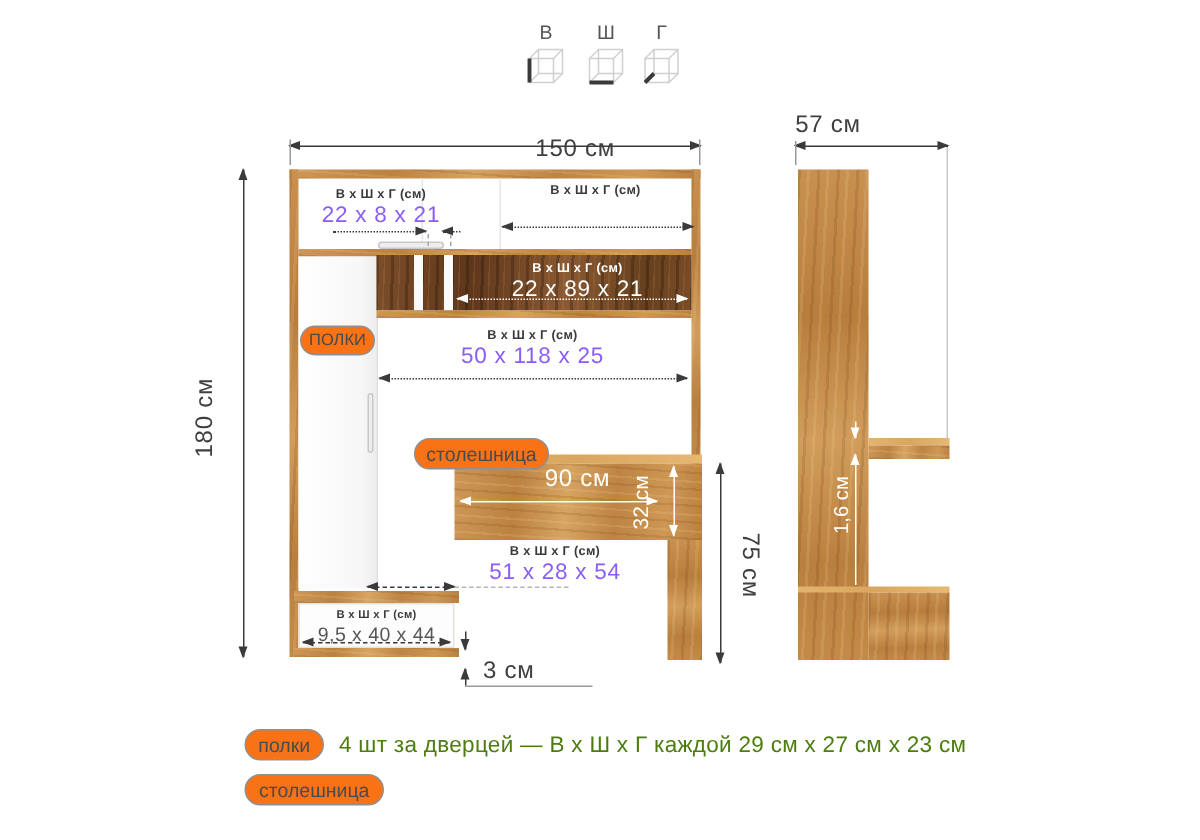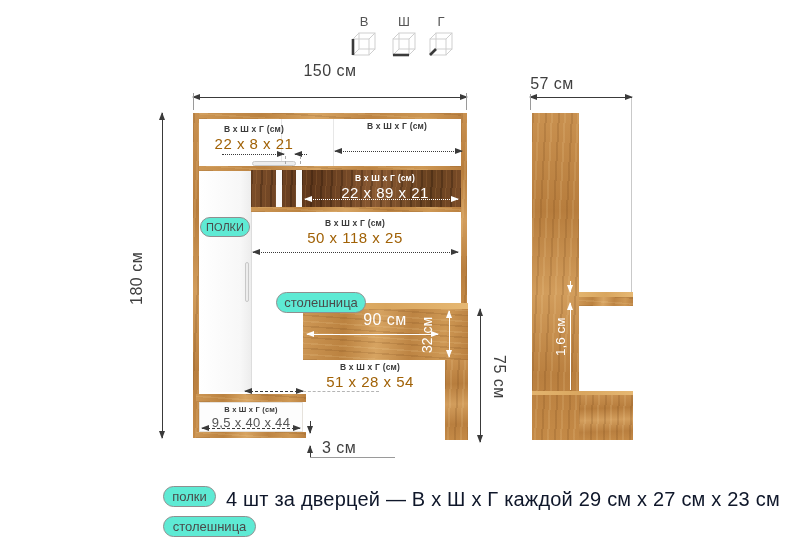--- a/index.html
+++ b/index.html
@@ -2,21 +2,21 @@
 <html><head>
 <meta charset="utf-8">
 <style>
   html,body{margin:0;padding:0;background:#fff;}
   #canvas{position:relative;width:800px;height:560px;background:#fff;overflow:hidden;
           font-family:"Liberation Sans",sans-serif;color:#3f3f3f;}
   .abs{position:absolute;}
   .ctr{text-align:center;}
   .dimtxt{font-size:16px;color:#3f3f3f;letter-spacing:.5px;}
   .hdr{font-size:8.5px;font-weight:bold;color:#3a3a3a;letter-spacing:.2px;line-height:11px;}
-  .val{font-size:15px;color:#a16207;line-height:17px;letter-spacing:.5px;}
+  .val{font-size:15px;color:#8b5cf6;line-height:17px;letter-spacing:.5px;}
   .val-sm{font-size:13px;color:#565656;line-height:15px;letter-spacing:.3px;}
   .white-t{color:#fff;}
   .vtxt-up{writing-mode:vertical-rl;transform:rotate(180deg);}
   .vtxt-down{writing-mode:vertical-rl;}
   
   .ah{position:absolute;height:0;border-top:1px solid currentColor;color:#3a3a3a;}
   .ah.dot{border-top-style:dotted;}
   .ah.dash{border-top-style:dashed;}
   .ah::before{content:"";position:absolute;left:-1px;top:-4px;width:0;height:0;
     border-top:3.5px solid transparent;border-bottom:3.5px solid transparent;border-right:8px solid currentColor;}
@@ -42,27 +42,27 @@
   .wood-v{background:
     repeating-linear-gradient(93deg, rgba(110,64,20,.18) 0 2px, rgba(0,0,0,0) 2px 6px, rgba(255,228,175,.13) 6px 8px, rgba(0,0,0,0) 8px 13px),
     linear-gradient(178deg,#c99150,#b77d3d 30%,#d29d5c 55%,#b97f3f 80%,#c48a47);}
   .wood-dark{background:
     repeating-linear-gradient(92deg, rgba(30,14,2,.28) 0 2px, rgba(0,0,0,0) 2px 5px, rgba(200,140,80,.18) 5px 6px, rgba(0,0,0,0) 6px 10px),
     linear-gradient(95deg,#7c4e2a,#5e371b 30%,#8a5a33 60%,#66401f 85%,#7a4c28);}
   .wood-lite{background:linear-gradient(95deg,#e3b46e,#d9a65f 50%,#e6b873);}
   .wdiv{background:#fafafa;box-shadow:0 0 1px rgba(0,0,0,.25);}
   .edge{background:#e7e7e7;}
   .pill{position:absolute;display:flex;align-items:center;justify-content:center;
-    background:#5eead4;border:1.5px solid #8f8f8f;border-radius:999px;color:#4a4a4a;box-sizing:border-box;}
+    background:#f97316;border:1.5px solid #8f8f8f;border-radius:999px;color:#4a4a4a;box-sizing:border-box;}
   .handle{background:#ededed;border:1px solid #c8c8c8;border-radius:3px;box-sizing:border-box;}
   .door{background:linear-gradient(90deg,#ffffff,#f7f7f7 80%,#ededed);border-right:1px solid #ddd;}
   .drawerface{background:#fdfdfd;border:1px solid #e6e2dc;box-sizing:border-box;}
   .axis-group{position:absolute;top:14px;width:36px;display:flex;flex-direction:column;align-items:center;gap:1px;}
   .axis-lab{font-size:13px;color:#555;}
-  .legend-text{font-size:20px;color:#0f172a;letter-spacing:.2px;white-space:nowrap;}
+  .legend-text{font-size:15px;color:#4d7c0f;letter-spacing:.2px;white-space:nowrap;}
 </style>
 </head>
 <body>
 
 <div id="canvas">
 
   <div class="axis-group" style="left:346px;">
     <div class="axis-lab">В</div>
     <svg width="30" height="30" viewBox="0 0 30 30">
       <g fill="none" stroke="#cfcfcf" stroke-width="1">
@@ -98,21 +98,21 @@
           <rect x="4" y="9" width="16" height="16"></rect>
         <line x1="4" y1="9" x2="10" y2="3"></line>
           <line x1="20" y1="9" x2="26" y2="3"></line>
         <line x1="20" y1="25" x2="26" y2="19"></line>
           <line x1="4" y1="25" x2="10" y2="19"></line>
       </g>
       <line x1="4" y1="25" x2="10" y2="19" stroke="#3a3a3a" stroke-width="2.6"></line>
     </svg>
   </div>
 
-  <div class="abs ctr dimtxt" style="left:250px;top:62px;width:160px;">150 см</div>
+  <div class="abs ctr dimtxt" style="left:250px;top:91px;width:160px;text-align:right;">150 см</div>
   <div class="ah" style="left:193px;top:97px;width:274px;"></div>
   <div class="abs ext" style="left:193px;top:93px;width:1px;height:17px;"></div>
   <div class="abs ext" style="left:466px;top:93px;width:1px;height:17px;"></div>
 
   <div class="av" style="left:162px;top:113px;height:325px;"></div>
   <div class="abs vtxt-up dimtxt ctr" style="left:128px;top:240px;width:26px;height:76px;">180 см</div>
 
   <div class="abs wood" style="left:193px;top:113px;width:274px;height:6px;"></div>
   <div class="abs wood-v" style="left:193px;top:113px;width:6px;height:325px;"></div>
   <div class="abs wood-v" style="left:461px;top:113px;width:6px;height:196px;"></div>

